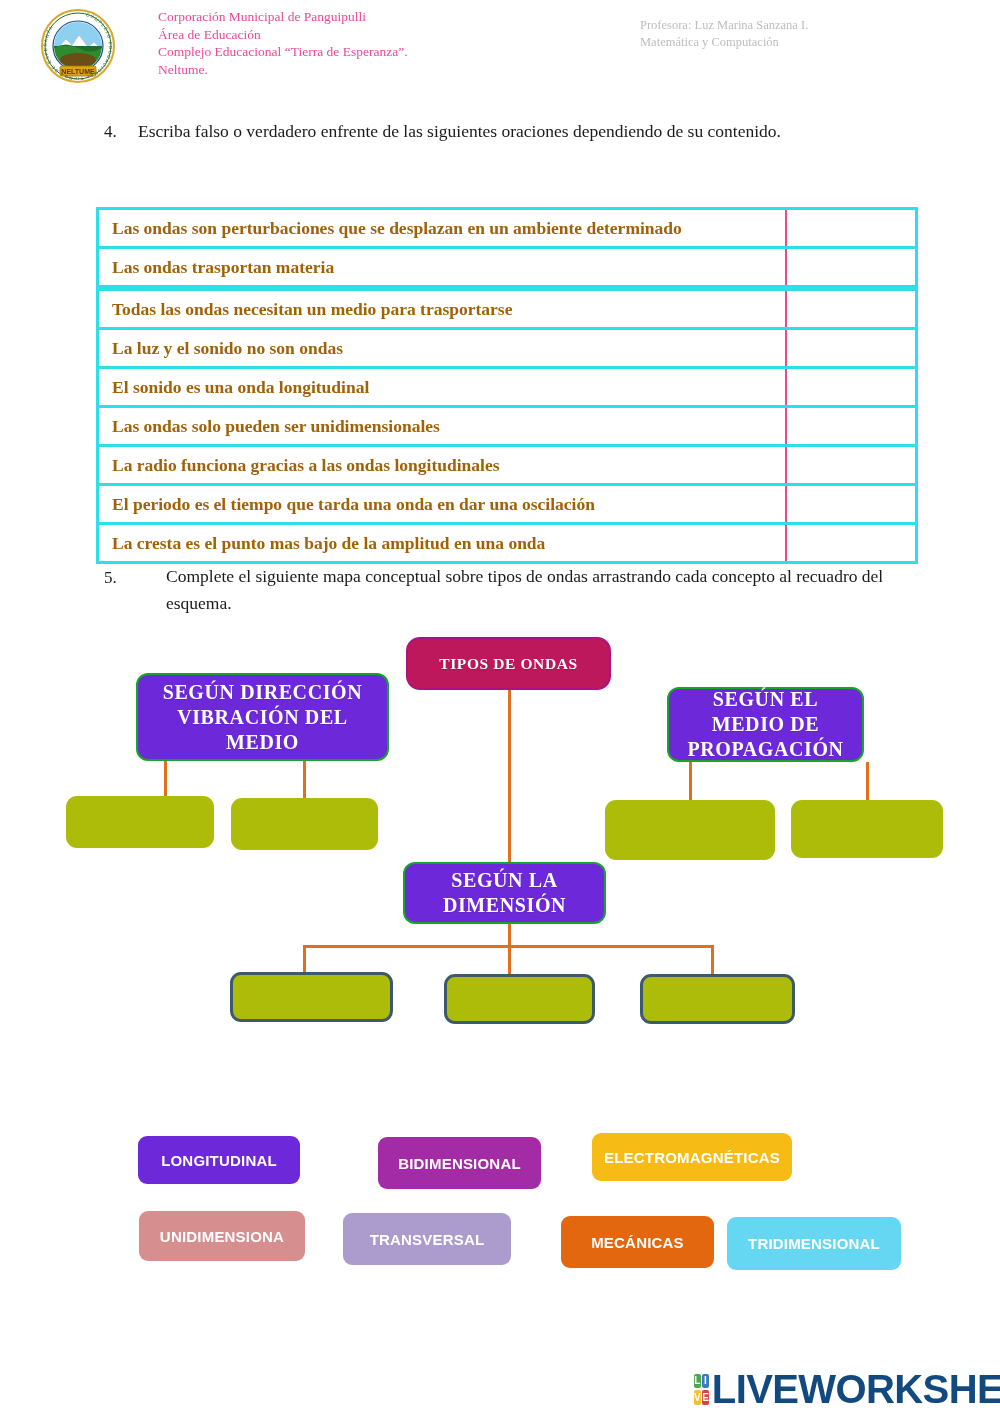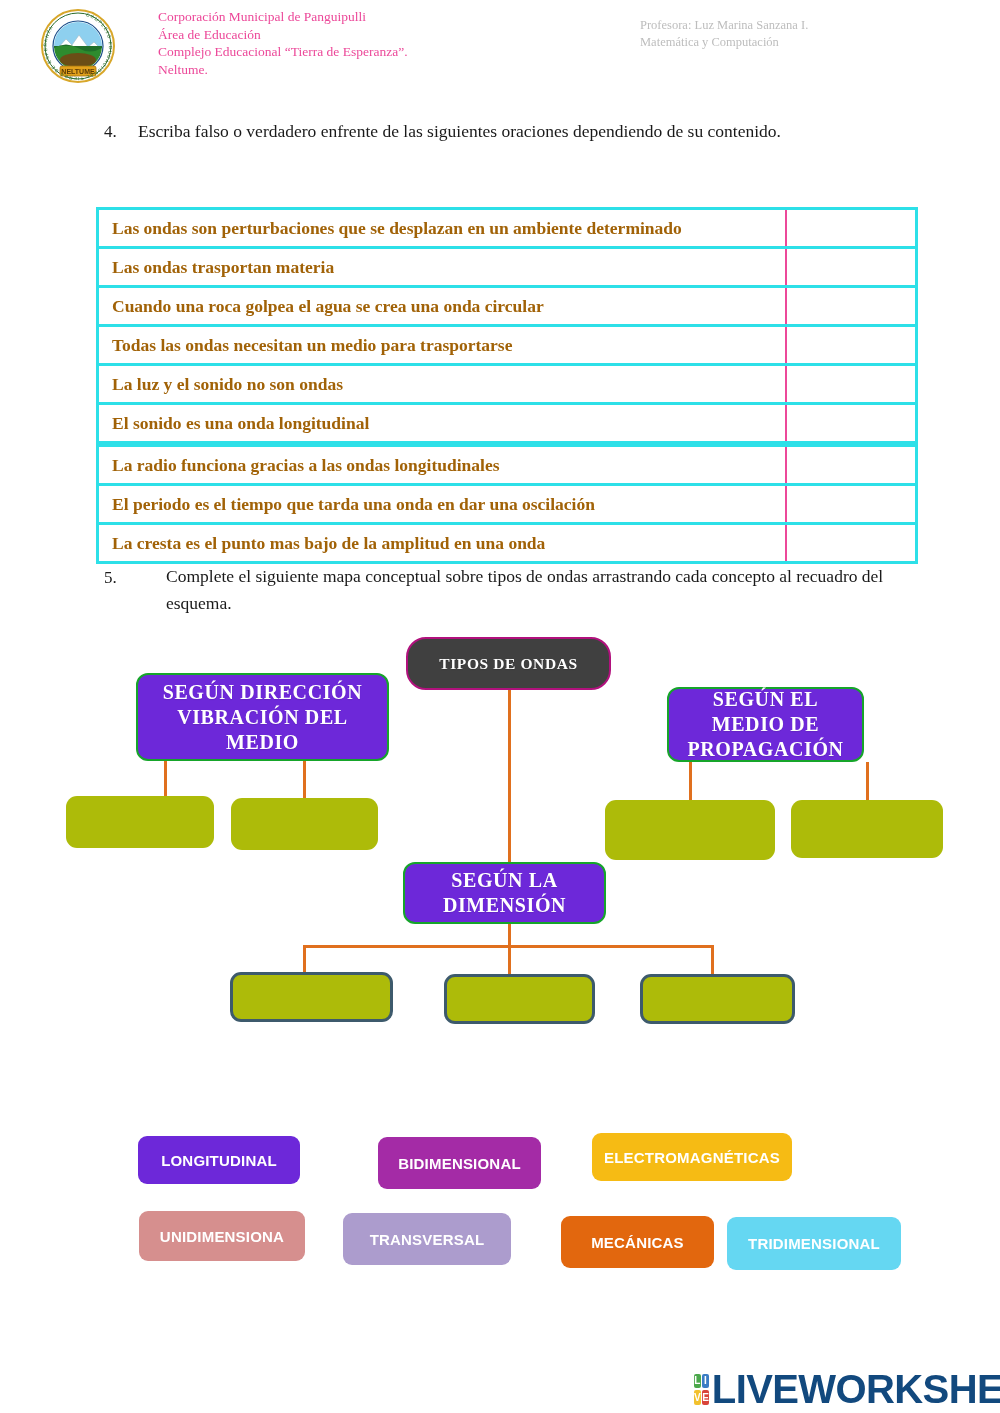--- a/index.html
+++ b/index.html
@@ -64,22 +64,22 @@
     box-sizing:border-box;
     display:flex;align-items:center;justify-content:center;
     text-align:center;
     font-family:"Liberation Serif", serif;
     font-weight:bold;
     color:#ffffff;
     letter-spacing:.6px;
     border-radius:12px;
   }
   .node.root{
-    background:#404040;border:2.5px solid #b1117d;
-    border-radius:20px;
+    background:#be185d;border:2.5px solid #b1117d;
+    border-radius:14px;
     font-size:15.5px;
     text-shadow:0 1px 1px rgba(0,0,0,.18);
   }
   .node.green{
     background:#6d28d9;border:2.5px solid #16a52a;
     font-size:20px;line-height:25px;
     text-shadow:0 1px 1px rgba(0,0,0,.10);
   }
   .slot{
     position:absolute;
@@ -170,40 +170,40 @@
       <div class="tf-stmt">Las ondas son perturbaciones que se desplazan en un ambiente determinado</div>
       <div class="tf-ans"></div>
     </div>
 
     <div class="tf-row">
       <div class="tf-stmt">Las ondas trasportan materia</div>
       <div class="tf-ans"></div>
     </div>
 
     <div class="tf-row">
-      <div class="tf-stmt">Cuando una roca golpea el agua se crea una onda circular</div>
       <div class="tf-ans"></div>
     </div>
 
     <div class="tf-row">
       <div class="tf-stmt">Todas las ondas necesitan un medio para trasportarse</div>
       <div class="tf-ans"></div>
     </div>
 
     <div class="tf-row">
       <div class="tf-stmt">La luz y el sonido no son ondas</div>
       <div class="tf-ans"></div>
     </div>
 
     <div class="tf-row">
       <div class="tf-stmt">El sonido es una onda longitudinal</div>
       <div class="tf-ans"></div>
     </div>
 
     <div class="tf-row">
+      <div class="tf-stmt">Las ondas solo pueden ser unidimensionales</div>
       <div class="tf-ans"></div>
     </div>
 
     <div class="tf-row">
       <div class="tf-stmt">La radio funciona gracias a las ondas longitudinales</div>
       <div class="tf-ans"></div>
     </div>
 
     <div class="tf-row">
       <div class="tf-stmt">El periodo es el tiempo que tarda una onda en dar una oscilación</div>

